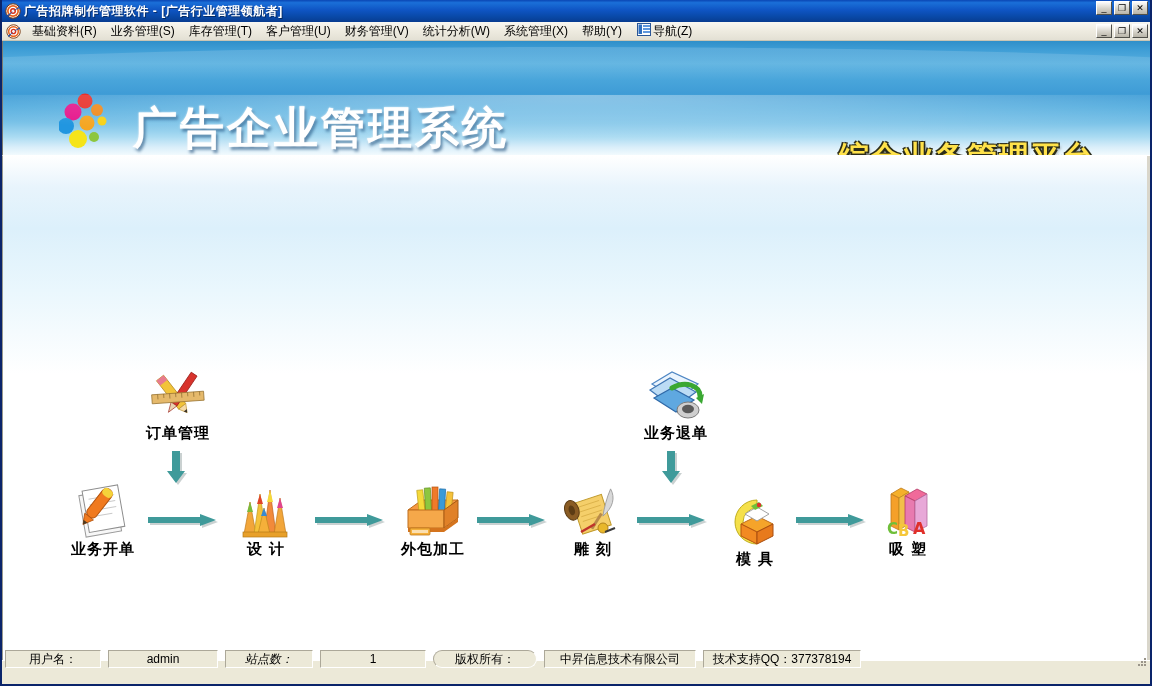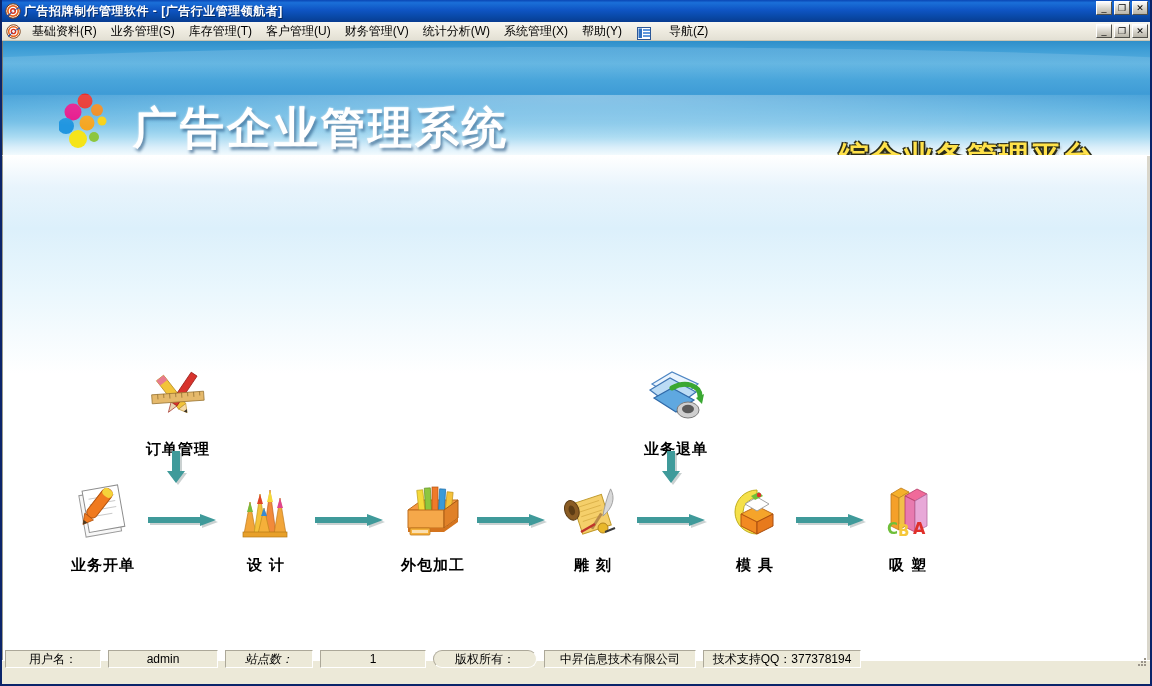--- a/index.html
+++ b/index.html
@@ -37,21 +37,21 @@
     height:19px; width:100%;
     background:linear-gradient(180deg,#f8f7f2 0%,#eeebe0 50%,#e3e0d4 100%);
     border-bottom:1px solid #c9c5b4;
     display:flex; align-items:center; position:relative; padding-left:2px;
   }
   .menubar .m-appicon{ width:15px;height:15px;margin:0 4px 0 2px; flex:none;}
   .menu-item{
     padding:1px 7px; font-size:12px; color:#000; white-space:nowrap; cursor:default;
     font-family:"Liberation Sans","DejaVu Sans",sans-serif; line-height:15px;
   }
-  .menu-nav{ display:flex; align-items:flex-end; gap:16px; padding:1px 6px 1px 8px;}
+  .menu-nav{ display:flex; align-items:flex-start; gap:0; padding:1px 6px 1px 8px;}
   .nav-icon{ width:14px;height:13px; flex:none;}
   .mdi-btns{ position:absolute; right:2px; top:2px; display:flex; gap:2px;}
 
   
   .banner{
     position:relative; height:114px; width:100%;
     background:
       linear-gradient(180deg,
         #2f8fc9 0%, #3f9ed6 8%, #58b0e0 20%, #4aa6db 33%,
         #3f9cd6 46%, #56aedf 58%, #7cc3e8 72%, #aadbf2 84%,
@@ -92,21 +92,21 @@
     position:relative; width:100%; height:519px;
     background:linear-gradient(180deg,#ffffff 0%,#e8f4fc 6%,#dcf0fb 14%,#eaf7fd 26%,#ffffff 42%,#ffffff 100%);
     border-left:1px solid #9a9a8e; border-top:1px solid #ffffff;
     overflow:hidden;
   }
   .ws-scroll-v{ position:absolute; right:0; top:0; width:3px; height:100%; background:#d9d6cb;}
 
   .node{ position:absolute; width:110px; text-align:center; cursor:default;}
   .node .ico{ height:62px; display:flex; align-items:flex-end; justify-content:center;}
   .node .lbl{
-    margin-top:16px; font-family:"DejaVu Sans","Liberation Sans",sans-serif;
+    margin-top:0; font-family:"DejaVu Sans","Liberation Sans",sans-serif;
     font-size:15px; font-weight:bold; color:#000; white-space:nowrap; letter-spacing:1px;
   }
   .arrow-r{ position:absolute; width:72px; height:14px;}
   .arrow-d{ position:absolute; width:22px; height:42px;}
 
   
   .statusbar{
     position:absolute; left:0; bottom:0; width:100%; height:24px;
     background:#ece9d8; border-top:1px solid #ffffff;
     display:flex; align-items:flex-end; padding:2px 2px 16px 3px; gap:4px;
@@ -342,21 +342,21 @@
             <rect x="39" y="28" width="3" height="18" fill="#b88a4a" transform="rotate(8 40 36)"></rect>
           </g>
           <circle cx="42" cy="44" r="5" fill="#e8b72a" stroke="#b4851c" stroke-width="1"></circle>
           <path d="M20 48 L34 40" stroke="#c0332a" stroke-width="2.5"></path>
           <path d="M44 48 L54 44" stroke="#3a3a3a" stroke-width="2"></path>
         </svg>
       </div>
       <div class="lbl">雕 刻</div>
     </div>
 
-    <div class="node" style="left:697px; top:322px;">
+    <div class="node" style="left:697px; top:332px;">
       <div class="ico">
         <svg width="64" height="56" viewBox="0 0 64 56">
           <path d="M34 6 A22 22 0 1 0 34 50 L34 42 A14 14 0 1 1 34 14 Z" fill="#f5e04a" stroke="#c0ae1c" stroke-width="1"></path>
           <polygon points="18,30 34,22 50,30 34,38" fill="#f5a42a" stroke="#bf6d1c" stroke-width="1"></polygon>
           <polygon points="18,30 34,38 34,50 18,42" fill="#f28a22" stroke="#b4540e" stroke-width="1"></polygon>
           <polygon points="50,30 34,38 34,50 50,42" fill="#e87a1c" stroke="#a84c0e" stroke-width="1"></polygon>
           <polygon points="22,20 34,13 46,20 34,27" fill="#ffffff" stroke="#9a9a9a" stroke-width=".9"></polygon>
           <polygon points="28,12 36,8 40,12 32,16" fill="#6fbf3a"></polygon>
           <circle cx="36" cy="11" r="2.2" fill="#e0302a"></circle>
         </svg>

